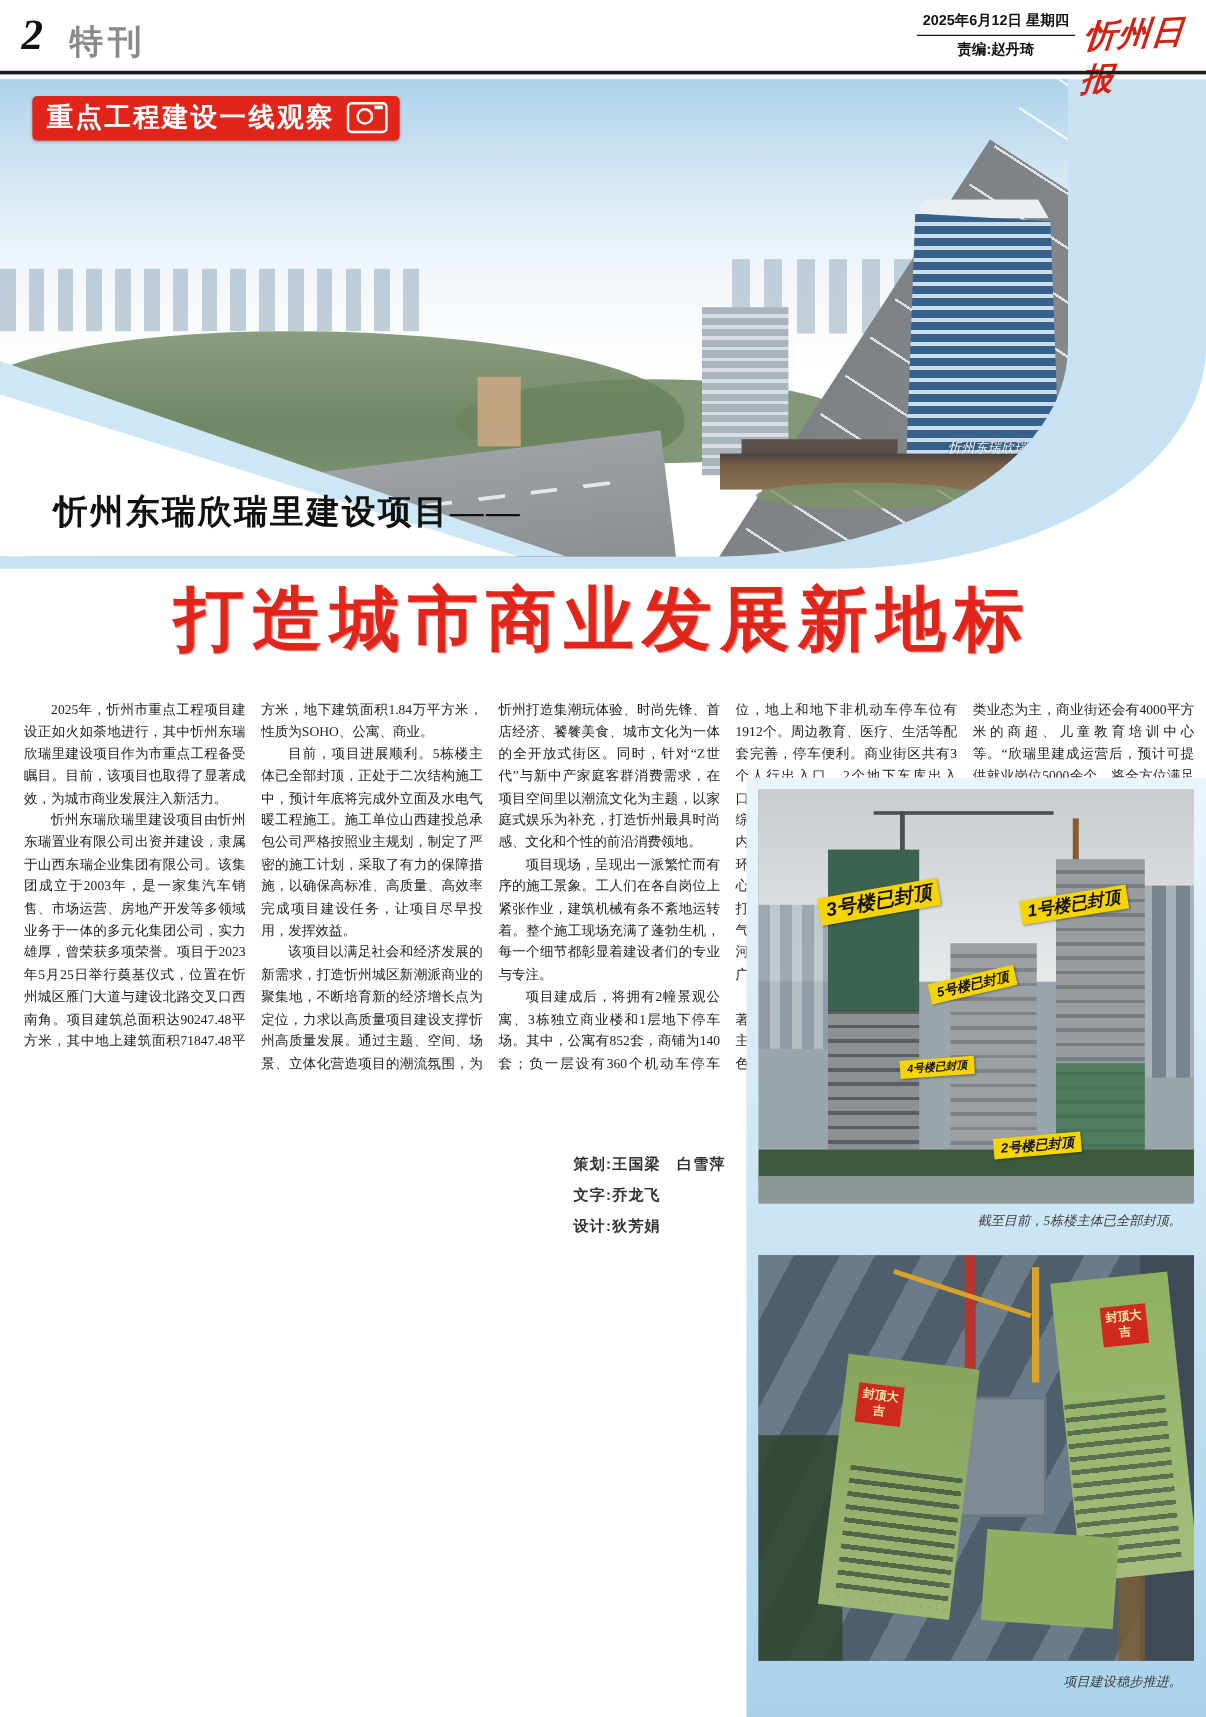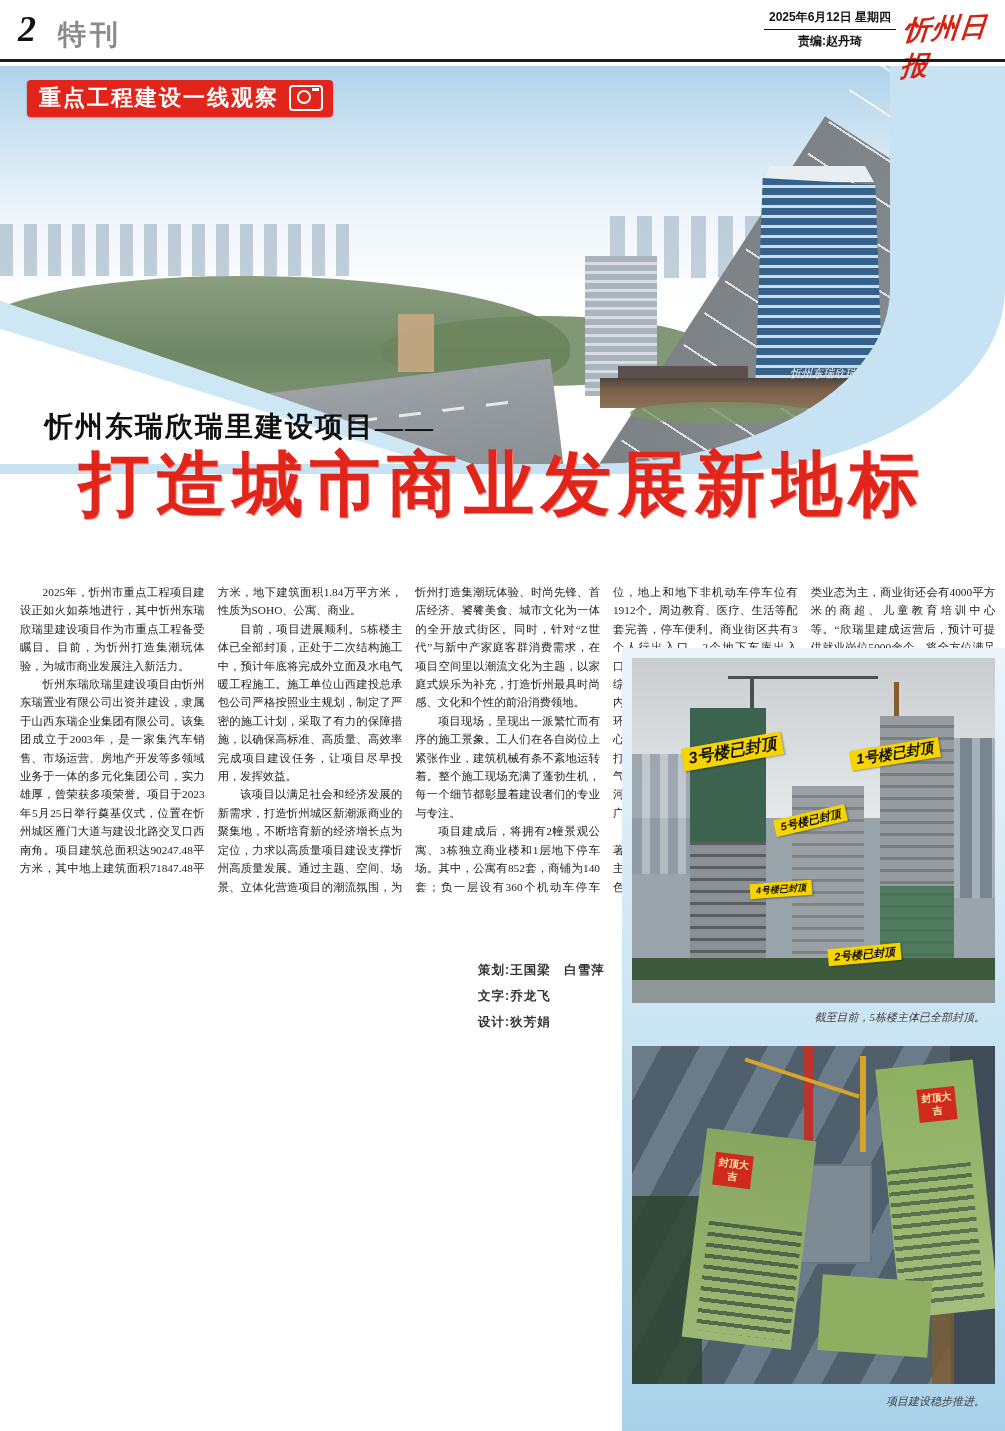--- a/index.html
+++ b/index.html
@@ -71,23 +71,23 @@
      padding:3px 10px 4px 12px;box-shadow:0 1px 2px rgba(120,30,20,.4);}
   .badge-label{color:#fff;font-weight:bold;font-size:22px;letter-spacing:2px;
      font-family:"Liberation Sans","DejaVu Sans",sans-serif;}
   .cam{width:30px;height:22px;border:2.5px solid #fff;border-radius:4px;position:relative;background:#e1251b;}
   .cam:before{content:'';position:absolute;width:10px;height:10px;border:2.5px solid #fff;border-radius:50%;left:6px;top:3px;}
   .cam:after{content:'';position:absolute;width:7px;height:3px;background:#fff;right:2px;top:1px;}
 
   
   .kicker{position:absolute;left:45px;top:408px;font-size:28px;font-weight:bold;color:#111;
      letter-spacing:2px;z-index:35;text-align:center;}
-  .big-title{position:absolute;left:0;top:438px;width:1005px;text-align:center;z-index:35;
+  .big-title{position:absolute;left:0;top:478px;width:1005px;text-align:center;z-index:35;
      font-family:"Liberation Sans","DejaVu Sans",sans-serif;
-     font-size:70px;font-weight:bold;color:#e1251b;letter-spacing:7px;
+     font-size:58px;font-weight:bold;color:#e1251b;letter-spacing:7px;
      text-shadow:1px 1px 0 #f08a80;}
 
   
   .article{position:absolute;left:20px;top:583px;width:580px;height:322px;
      column-count:3;column-gap:13px;column-fill:auto;
      font-size:11.3px;line-height:1.63;text-align:justify;color:#222;}
   .article p{margin:0;text-indent:2em;}
 
   
   .credits{position:absolute;left:478px;top:962px;font-size:12.5px;font-weight:bold;color:#333;
@@ -229,21 +229,21 @@
       <span class="badge-label">重点工程建设一线观察</span>
       <span class="cam"></span>
     </div>
   </div>
 
   <div class="kicker">忻州东瑞欣瑞里建设项目——</div>
   <div class="big-title">打造城市商业发展新地标</div>
 
   <div class="article">
 
-  <p>2025年，忻州市重点工程项目建设正如火如荼地进行，其中忻州东瑞欣瑞里建设项目作为市重点工程备受瞩目。目前，为忻州打造集潮玩体验，为城市商业发展注入新活力。</p>
+  <p>2025年，忻州市重点工程项目建设正如火如荼地进行，其中忻州东瑞欣瑞里建设项目作为市重点工程备受瞩目。目前，该项目也取得了显著成效，为城市商业发展注入新活力。</p>
       <p>忻州东瑞欣瑞里建设项目由忻州东瑞置业有限公司出资并建设，隶属于山西东瑞企业集团有限公司。该集团成立于2003年，是一家集汽车销售、市场运营、房地产开发等多领域业务于一体的多元化集团公司，实力雄厚，曾荣获多项荣誉。项目于2023年5月25日举行奠基仪式，位置在忻州城区雁门大道与建设北路交叉口西南角。项目建筑总面积达90247.48平方米，其中地上建筑面积71847.48平方米，地下建筑面积1.84万平方米，性质为SOHO、公寓、商业。</p>
       <p>目前，项目进展顺利。5栋楼主体已全部封顶，正处于二次结构施工中，预计年底将完成外立面及水电气暖工程施工。施工单位山西建投总承包公司严格按照业主规划，制定了严密的施工计划，采取了有力的保障措施，以确保高标准、高质量、高效率完成项目建设任务，让项目尽早投用，发挥效益。</p>
       <p>该项目以满足社会和经济发展的新需求，打造忻州城区新潮派商业的聚集地，不断培育新的经济增长点为定位，力求以高质量项目建设支撑忻州高质量发展。通过主题、空间、场景、立体化营造项目的潮流氛围，为忻州打造集潮玩体验、时尚先锋、首店经济、饕餮美食、城市文化为一体的全开放式街区。同时，针对“Z世代”与新中产家庭客群消费需求，在项目空间里以潮流文化为主题，以家庭式娱乐为补充，打造忻州最具时尚感、文化和个性的前沿消费领地。</p>
       <p>项目现场，呈现出一派繁忙而有序的施工景象。工人们在各自岗位上紧张作业，建筑机械有条不紊地运转着。整个施工现场充满了蓬勃生机，每一个细节都彰显着建设者们的专业与专注。</p>
       <p>项目建成后，将拥有2幢景观公寓、3栋独立商业楼和1层地下停车场。其中，公寓有852套，商铺为140套；负一层设有360个机动车停车位，地上和地下非机动车停车位有1912个。周边教育、医疗、生活等配套完善，停车便利。商业街区共有3个人行出入口、2个地下车库出入口、3个主题广场。开放式街区商业综合体打破了传统“商业MALL”封闭内向的固有属性，提取五台山“五峰环抱”的山势特点，结合四大功能中心，沿外侧局部拔高，汇聚于中心，打造全时段城市客厅，外雄内秀，聚气藏风。同时，借鉴五台山景区清水河的元素，打造多元交流互动开放型广场。</p>
       <p>在招商方面，该项目也取得了显著成效。1、4、5号楼以餐饮业态为主，集合中餐、西餐、地方菜以及特色餐饮等；2、3号楼主要以生活体验类业态为主，商业街还会有4000平方米的商超、儿童教育培训中心等。“欣瑞里建成运营后，预计可提供就业岗位5000余个，将全方位满足周边10万人口的消费及生活需求，带动当地的商业发展。”项目负责人表示。</p>
       <p>此外，忻州东瑞欣瑞里建设项目还迎来了国际酒店巨头希尔顿酒店的加入。目前，忻府欣瑞里希尔顿花园酒店已成功签约，这不仅为商业综合体增添了影响力，还将填补忻州市高端国际连锁酒店的空白。</p>
       <p>忻州东瑞欣瑞里建设项目正以坚实的步伐迈向成功，它的建成，必将成为忻州市商业发展的新地标，为城市的繁荣发展贡献重要力量。</p>
     </div>
 

